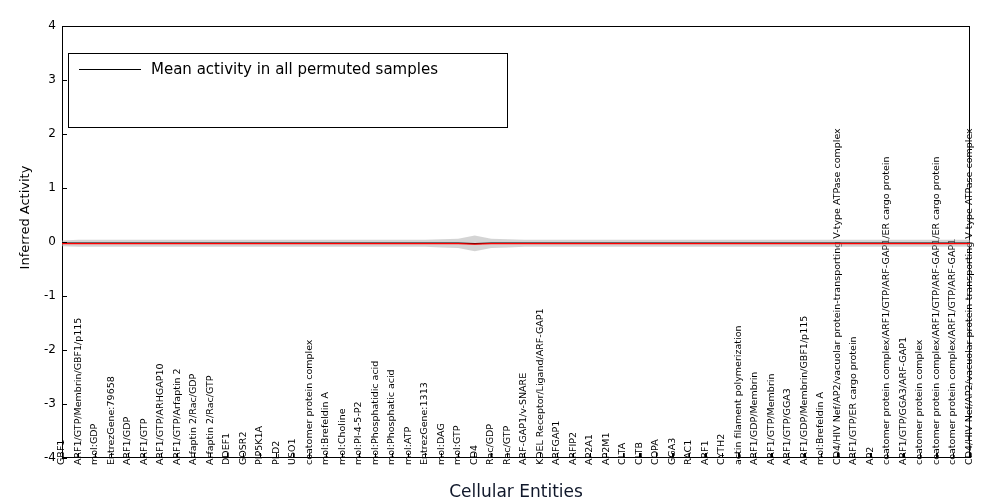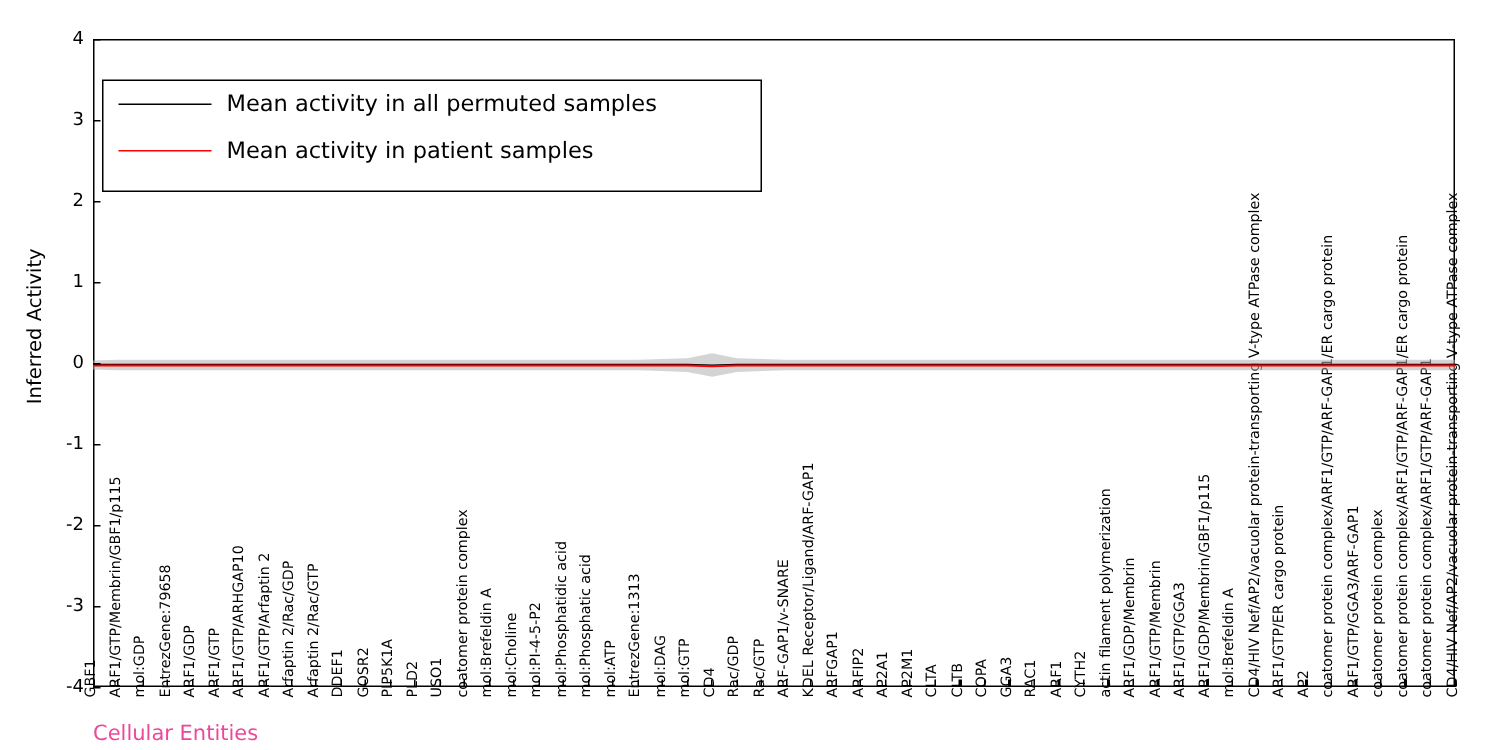--- a/index.html
+++ b/index.html
@@ -46,22 +46,23 @@
     transform: rotate(-90deg);
     transform-origin: center center;
     font-size: 13px;
     color: #000;
   }
   .xlabel {
     position: absolute;
     left: 62px;
     top: 481px;
     width: 908px;
-    font-size: 14px;
-    color: #ec4899;
+    text-align: center;
+    font-size: 17px;
+    color: #0f172a;
   }
   .ytick-label {
     position: absolute;
     right: 0;
     width: 40px;
     text-align: right;
     font-size: 12px;
     color: #000;
     transform: translateY(-8px);
   }
@@ -268,24 +269,20 @@
       <path d="M0.00 214.38 L16.51 213.84 L33.02 213.84 L49.53 213.84 L66.04 213.84 L82.55 213.84 L99.05 213.84 L115.56 213.84 L132.07 213.84 L148.58 213.84 L165.09 213.84 L181.60 213.84 L198.11 213.84 L214.62 213.84 L231.13 213.84 L247.64 213.84 L264.15 213.84 L280.65 213.84 L297.16 213.84 L313.67 213.84 L330.18 213.84 L346.69 213.84 L363.20 213.84 L379.71 213.30 L396.22 212.76 L412.73 209.52 L429.24 212.76 L445.75 213.30 L462.25 213.84 L478.76 213.84 L495.27 213.84 L511.78 213.84 L528.29 213.84 L544.80 213.84 L561.31 213.84 L577.82 213.84 L594.33 213.84 L610.84 213.84 L627.35 213.84 L643.85 213.84 L660.36 213.84 L676.87 213.84 L693.38 213.84 L709.89 213.84 L726.40 213.84 L742.91 213.84 L759.42 213.84 L775.93 213.84 L792.44 213.84 L808.95 213.84 L825.45 213.84 L841.96 213.84 L858.47 213.84 L874.98 213.84 L891.49 213.84 L908.00 213.84 L908.00 220.86 L891.49 220.86 L874.98 220.86 L858.47 220.86 L841.96 220.86 L825.45 220.86 L808.95 220.86 L792.44 220.86 L775.93 220.86 L759.42 220.86 L742.91 220.86 L726.40 220.86 L709.89 220.86 L693.38 220.86 L676.87 220.86 L660.36 220.86 L643.85 220.86 L627.35 220.86 L610.84 220.86 L594.33 220.86 L577.82 220.86 L561.31 220.86 L544.80 220.86 L528.29 220.86 L511.78 220.86 L495.27 220.86 L478.76 220.86 L462.25 220.86 L445.75 221.40 L429.24 221.94 L412.73 225.18 L396.22 221.94 L379.71 221.40 L363.20 220.86 L346.69 220.86 L330.18 220.86 L313.67 220.86 L297.16 220.86 L280.65 220.86 L264.15 220.86 L247.64 220.86 L231.13 220.86 L214.62 220.86 L198.11 220.86 L181.60 220.86 L165.09 220.86 L148.58 220.86 L132.07 220.86 L115.56 220.86 L99.05 220.86 L82.55 220.86 L66.04 220.86 L49.53 220.86 L33.02 220.86 L16.51 220.86 L0.00 220.32 Z" fill="#b0b0b0" fill-opacity="0.55" stroke="none"></path>
       <path d="M0.00 217.08 L16.51 217.08 L33.02 217.08 L49.53 217.08 L66.04 217.08 L82.55 217.08 L99.05 217.08 L115.56 217.08 L132.07 217.08 L148.58 217.08 L165.09 217.08 L181.60 217.08 L198.11 217.08 L214.62 217.08 L231.13 217.08 L247.64 217.08 L264.15 217.08 L280.65 217.08 L297.16 217.08 L313.67 217.08 L330.18 217.08 L346.69 217.08 L363.20 217.08 L379.71 217.08 L396.22 217.08 L412.73 217.62 L429.24 217.08 L445.75 217.08 L462.25 217.08 L478.76 217.08 L495.27 217.08 L511.78 217.08 L528.29 217.08 L544.80 217.08 L561.31 217.08 L577.82 217.08 L594.33 217.08 L610.84 217.08 L627.35 217.08 L643.85 217.08 L660.36 217.08 L676.87 217.08 L693.38 217.08 L709.89 217.08 L726.40 217.08 L742.91 217.08 L759.42 217.08 L775.93 217.08 L792.44 217.08 L808.95 217.08 L825.45 217.08 L841.96 217.08 L858.47 217.08 L874.98 217.08 L891.49 217.08 L908.00 217.08" fill="none" stroke="#000000" stroke-width="1.1"></path>
       <path d="M0.00 217.62 L16.51 217.62 L33.02 217.62 L49.53 217.62 L66.04 217.62 L82.55 217.62 L99.05 217.62 L115.56 217.62 L132.07 217.62 L148.58 217.62 L165.09 217.62 L181.60 217.62 L198.11 217.62 L214.62 217.62 L231.13 217.62 L247.64 217.62 L264.15 217.62 L280.65 217.62 L297.16 217.62 L313.67 217.62 L330.18 217.62 L346.69 217.62 L363.20 217.62 L379.71 217.62 L396.22 217.62 L412.73 218.16 L429.24 217.62 L445.75 217.62 L462.25 217.62 L478.76 217.62 L495.27 217.62 L511.78 217.62 L528.29 217.62 L544.80 217.62 L561.31 217.62 L577.82 217.62 L594.33 217.62 L610.84 217.62 L627.35 217.62 L643.85 217.62 L660.36 217.62 L676.87 217.62 L693.38 217.62 L709.89 217.62 L726.40 217.62 L742.91 217.62 L759.42 217.62 L775.93 217.62 L792.44 217.62 L808.95 217.62 L825.45 217.62 L841.96 217.62 L858.47 217.62 L874.98 217.62 L891.49 217.62 L908.00 217.62" fill="none" stroke="#ff0000" stroke-width="1.3"></path>
     </svg>
 
   <div class="legend">
     <div class="legend-row" style="top:0px;">
       <div class="legend-swatch" id="legend-sw-0" style="border-top-color: rgb(0, 0, 0);"></div>
       <div class="legend-text">Mean activity in all permuted samples</div>
     </div>
-    <div class="legend-row" style="top:31px;">
-      <div class="legend-swatch" id="legend-sw-1" style="border-top-color: rgb(255, 0, 0);"></div>
-      <div class="legend-text">Mean activity in patient samples</div>
-    </div>
   </div>
 
   <div class="xlabel">Cellular Entities</div>
 
 <div class="tick-mark" style="left: 62px; top: 457.5px; width: 5px; height: 1.2px;"></div>
     <div class="tick-mark" style="left: 62px; top: 403.5px; width: 5px; height: 1.2px;"></div>
     <div class="tick-mark" style="left: 62px; top: 349.5px; width: 5px; height: 1.2px;"></div>
     <div class="tick-mark" style="left: 62px; top: 295.5px; width: 5px; height: 1.2px;"></div>
     <div class="tick-mark" style="left: 62px; top: 241.5px; width: 5px; height: 1.2px;"></div>
     <div class="tick-mark" style="left: 62px; top: 187.5px; width: 5px; height: 1.2px;"></div>

